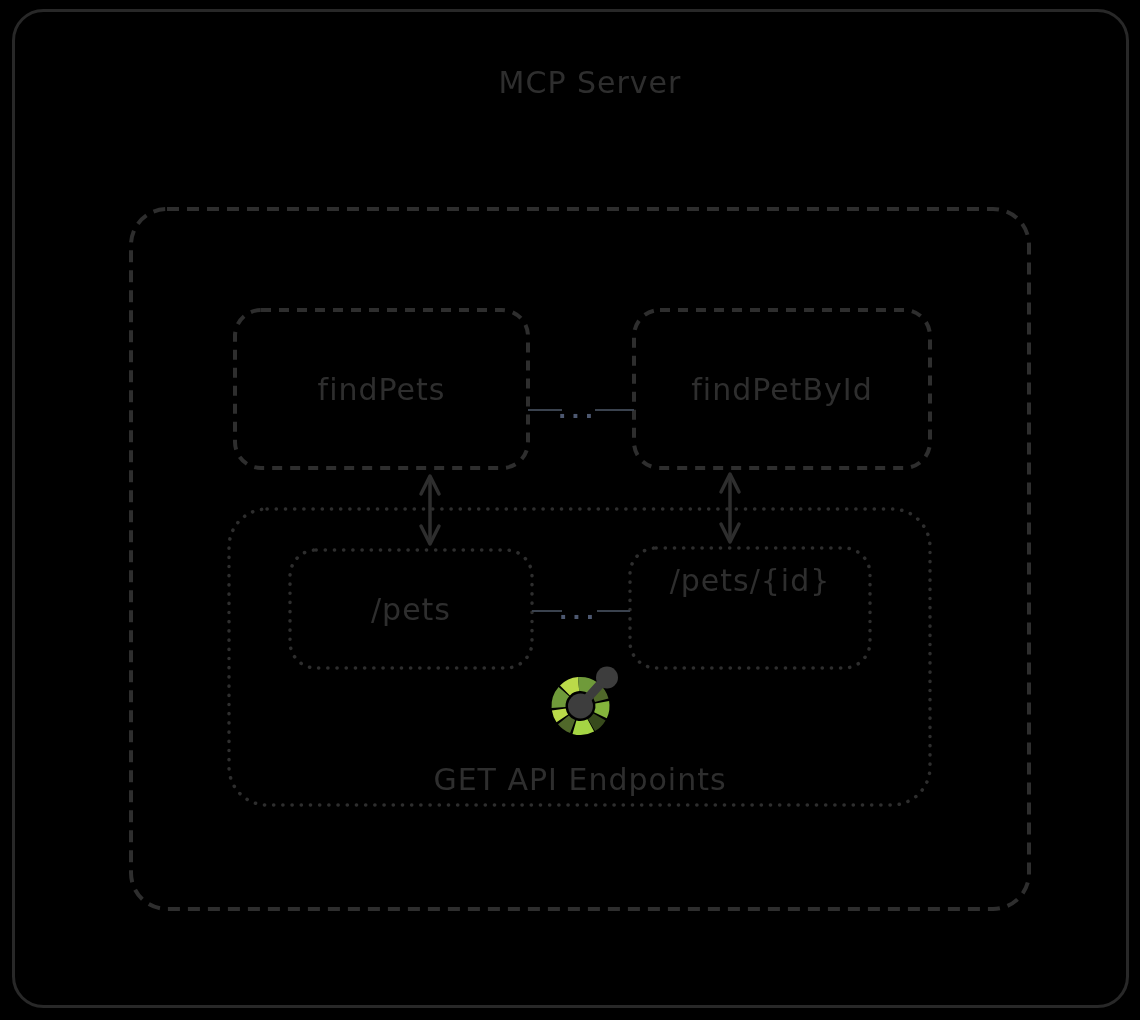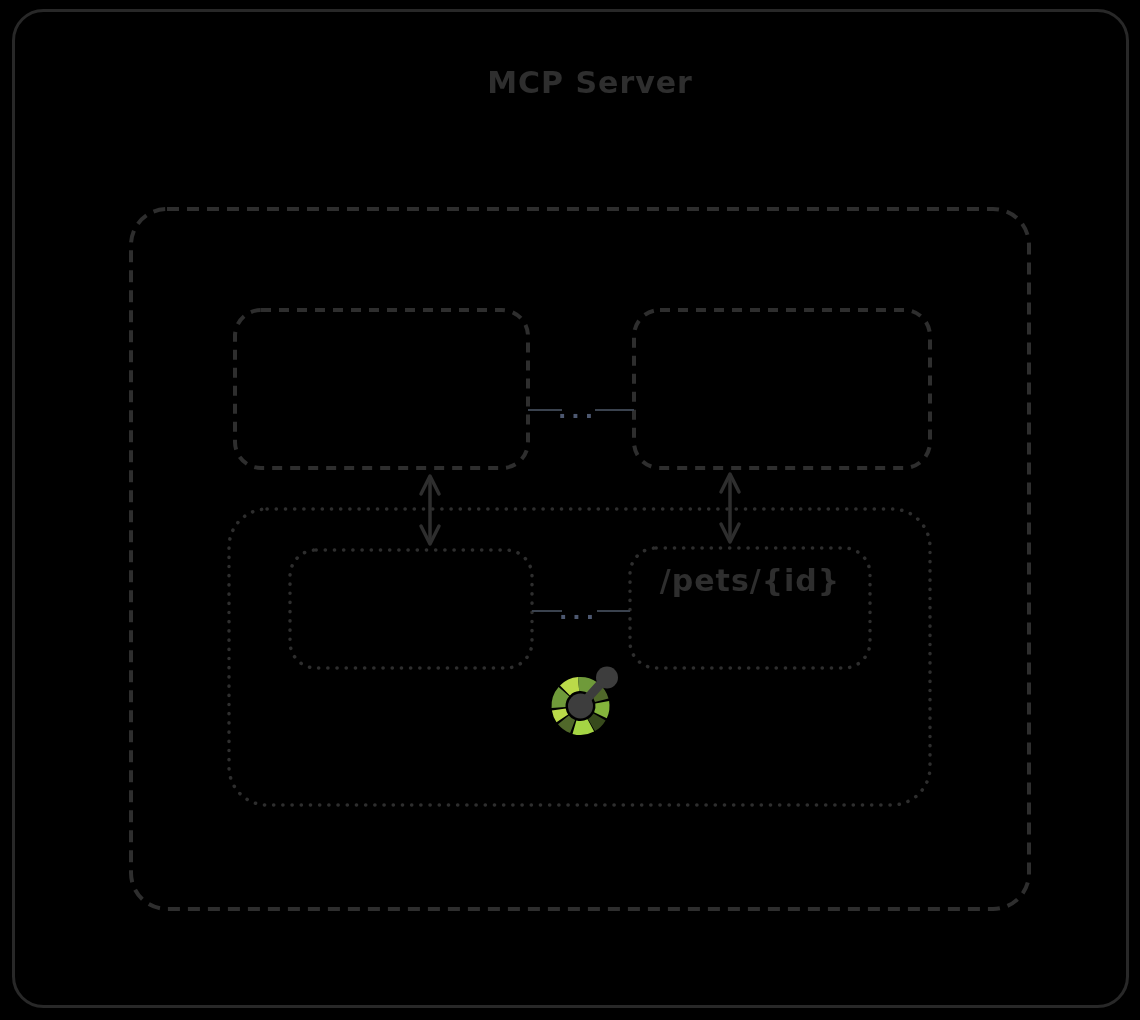--- a/index.html
+++ b/index.html
@@ -16,21 +16,21 @@
   html,body{margin:0;padding:0;background:var(--background);}
   .stage{
     position:relative;width:1140px;height:1020px;background:var(--background);
     overflow:hidden;font-family:"DejaVu Sans",sans-serif;
   }
   .layer{position:absolute;left:0;top:0;}
   .label{
     position:absolute;display:flex;align-items:center;justify-content:center;
     color:var(--text-color);letter-spacing:1px;white-space:nowrap;
   }
-  .t30{font-size:30px;font-weight:700;}
+  .t30{font-size:30px;font-weight:400;}
   .dots{
     color:var(--connector-label-color);font-size:22px;font-weight:700;
     letter-spacing:5px;align-items:flex-start;
   }
   
   .frame-outer{fill:none;stroke:var(--frame-stroke);stroke-width:3;}
   .dashed{fill:none;stroke:var(--stroke);stroke-width:4;stroke-dasharray:12 8;}
   .dashed-box{fill:none;stroke:var(--stroke);stroke-width:4;stroke-dasharray:10 8;}
   .dotted{fill:none;stroke:var(--stroke);stroke-width:3.5;stroke-dasharray:0.2 9;stroke-linecap:round;}
   .conn{stroke:var(--connector-line);stroke-width:2;fill:none;}
@@ -93,23 +93,27 @@
       <path class="g4" d="M551.6,708.0 A29,29 0 0 1 558.6,687.0 L569.2,696.2 A15,15 0 0 0 565.5,707.1 Z"></path>
       <line class="iarm" x1="580.5" y1="706" x2="604" y2="680"></line>
       <circle class="idark" cx="580.5" cy="706" r="12.5"></circle>
       <circle class="idark" cx="607" cy="677.5" r="11"></circle>
     </g>
   </svg>
 
   <div class="label t30" style="left:420px;top:60px;width:340px;height:44px;">MCP Server</div>
 
 
+  <div class="label t30" style="left:235px;top:310px;width:293px;height:158px;">findPets</div>
 
+  <div class="label t30" style="left:634px;top:310px;width:296px;height:158px;">findPetById</div>
 
   <div class="label dots" style="left:548px;top:398px;width:60px;height:30px;">...</div>
 
+  <div class="label t30" style="left:290px;top:550px;width:242px;height:118px;">/pets</div>
 
   <div class="label t30" style="left:630px;top:520px;width:240px;height:120px;">/pets/{id}</div>
 
   <div class="label dots" style="left:549px;top:599px;width:60px;height:30px;">...</div>
 
+  <div class="label t30" style="left:380px;top:756px;width:400px;height:46px;">GET API Endpoints</div>
 
 </div>
 
 </body></html>

